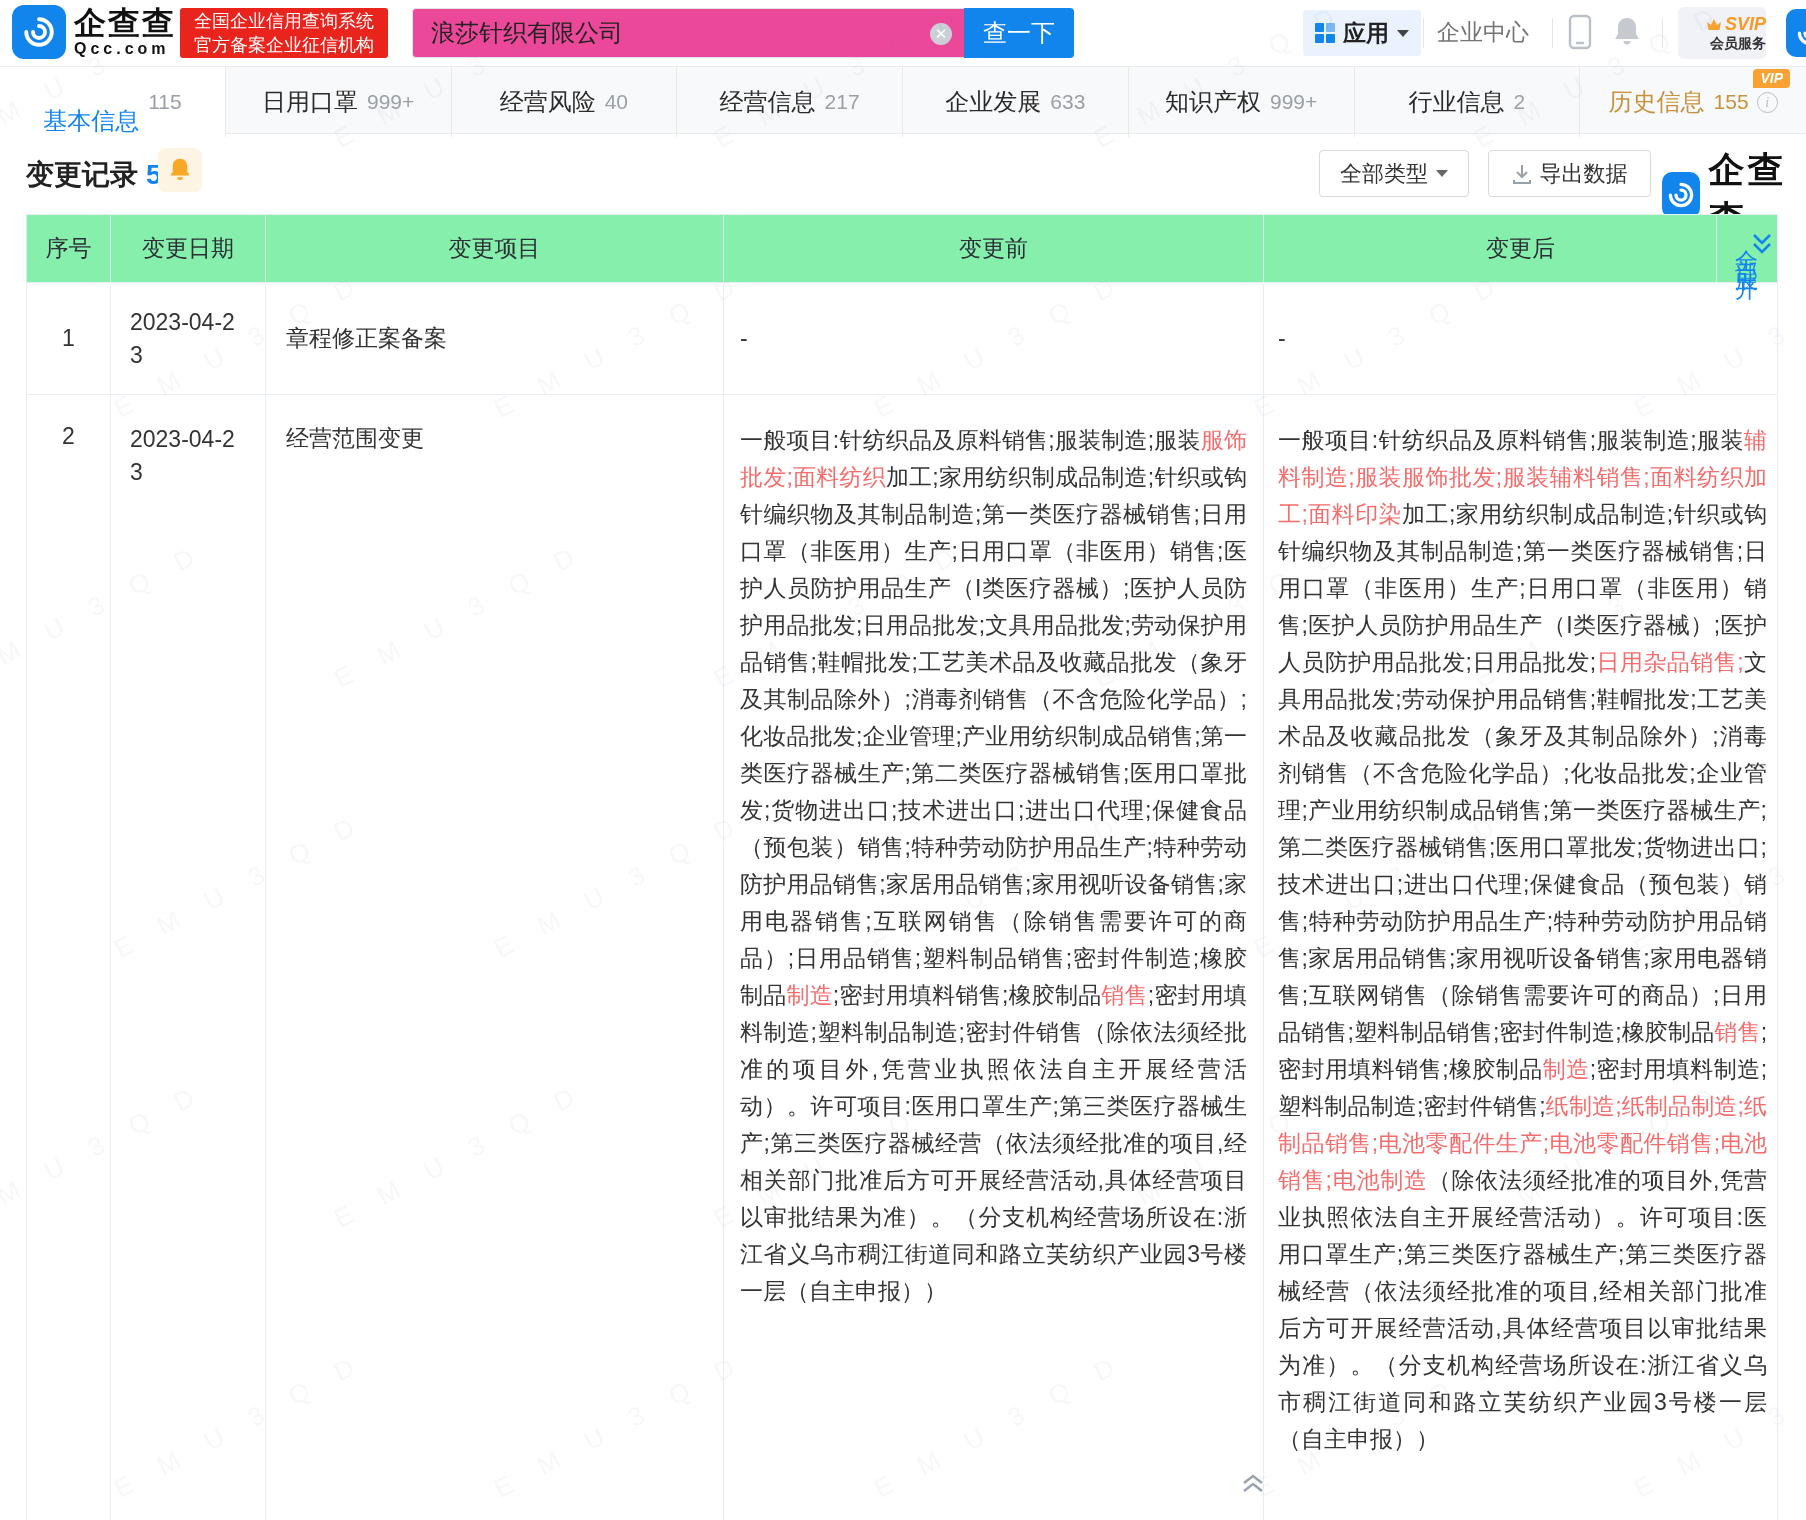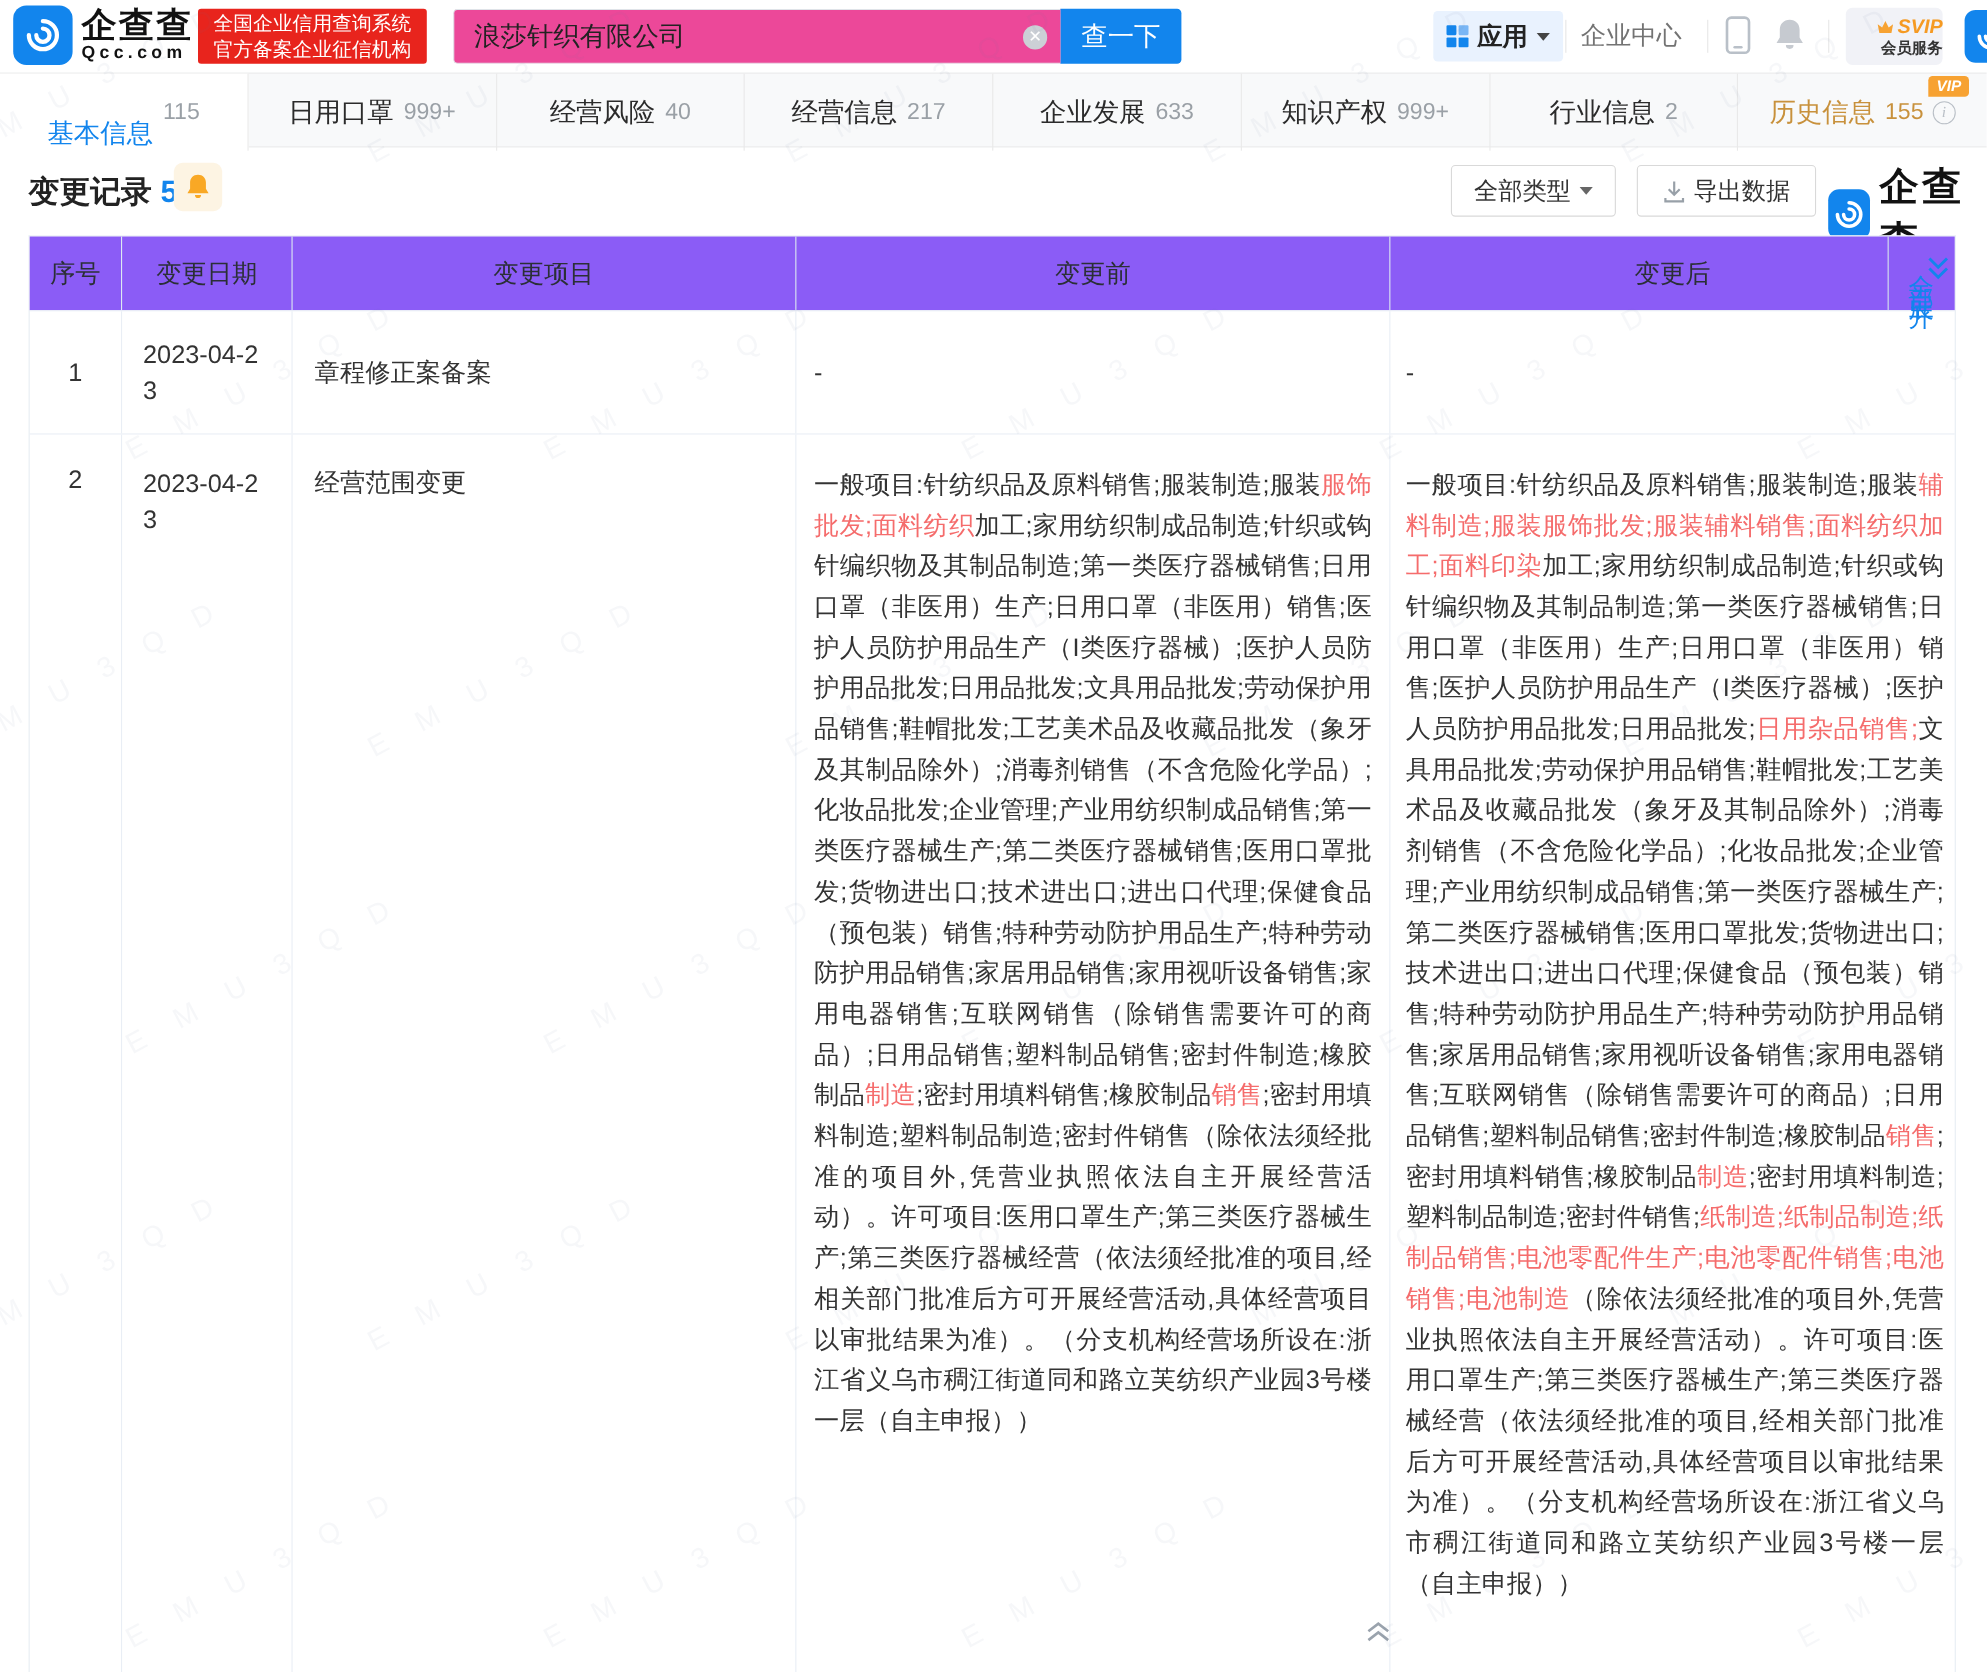--- a/index.html
+++ b/index.html
@@ -59,21 +59,21 @@
     display:flex; align-items:center; justify-content:center; cursor:pointer; }
   .flt-btn { position:absolute; top:150px; height:47px; background:#fff; border:1px solid #d9d9d9; border-radius:4px;
     display:flex; align-items:center; justify-content:center; font-size:22px; color:#333; cursor:pointer; }
   .type-btn { left:1319px; width:150px; }
   .export-btn { left:1488px; width:163px; }
   .brand { position:absolute; left:1662px; top:146px; display:flex; align-items:center; }
   .brand-ico { width:46px; height:46px; border-radius:10px; background:#1285ed; display:flex; align-items:center; justify-content:center; }
   .brand-txt { font-size:36px; font-weight:800; color:#111; letter-spacing:3px; margin-left:8px; }
   
   .table { position:absolute; left:26px; top:214px; width:1752px; border:1px solid #e7edf3; border-bottom:none; background:#fff; }
-  .thead { display:grid; grid-template-columns:84px 155px 458px 540px 513px; height:67px; background:#8b5cf6; }
+  .thead { display:grid; grid-template-columns:84px 155px 458px 540px 513px; height:67px; background:#86efac; }
   .th { display:flex; align-items:center; justify-content:center; font-size:23px; color:#2b2f36; border-right:1px solid #dde9f2; }
   .th:last-child { border-right:none; }
   .trow { display:grid; grid-template-columns:84px 155px 458px 540px 513px; border-top:1px solid #e9eef5; }
   .td { border-right:1px solid #e9eef5; font-size:23px; color:#333; }
   .td:last-child { border-right:none; }
   .row1 { height:112px; }
   .row1 .td { display:flex; align-items:center; }
   .row1 .c1 { justify-content:center; }
   .row1 .c2 { justify-content:center; }
   .row1 .c3 { padding-left:20px; }

